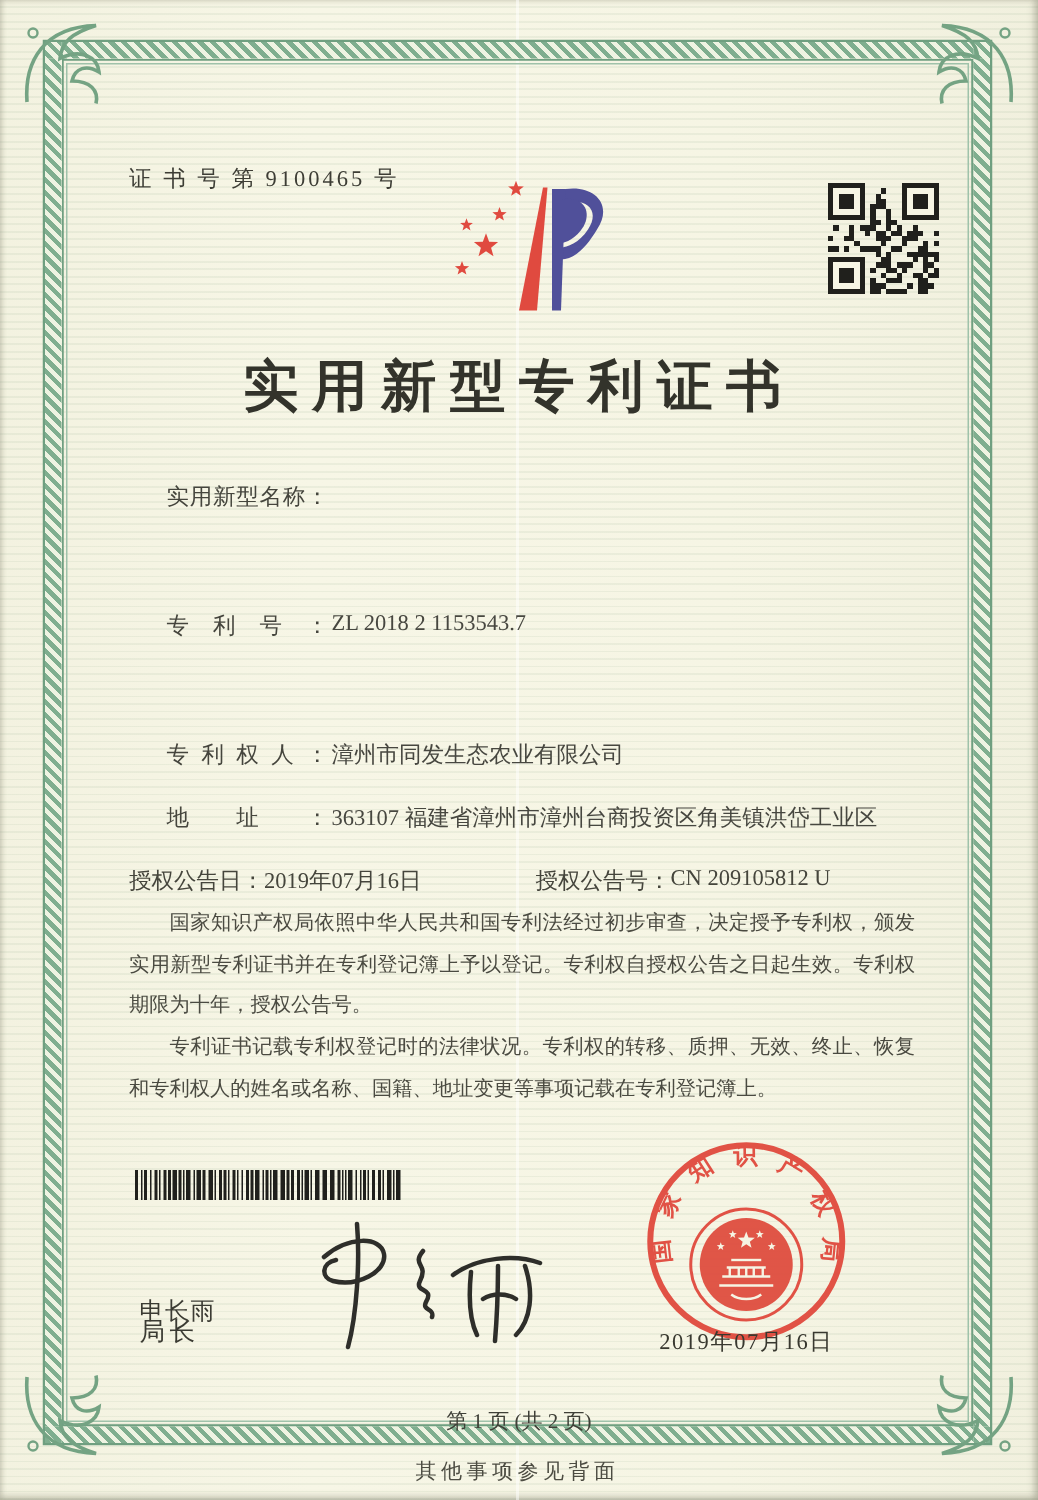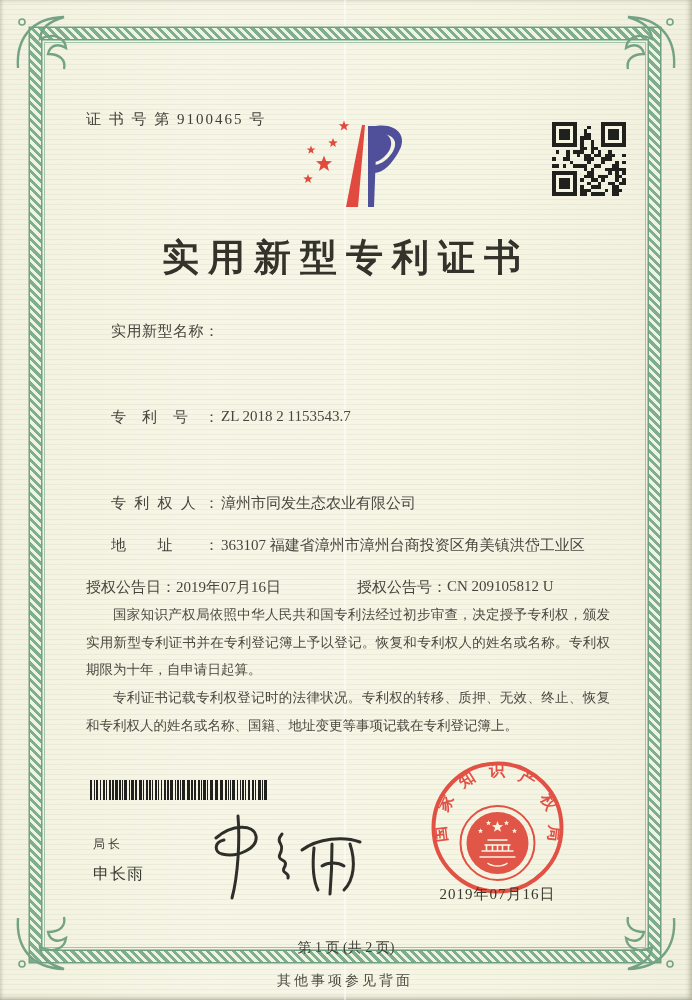--- a/index.html
+++ b/index.html
@@ -38,21 +38,21 @@
   .fvalue{margin-left:2px;}
   .r0{top:322px}.r1{top:365px}.r2{top:408px}.r3{top:451px}.r4{top:494px}.r5{top:536px}
   .grant{position:absolute;left:86px;top:578px;width:522px;display:flex;font-size:15px;white-space:nowrap;}
   .grant .gap{width:76px;}
 
   .paras{position:absolute;left:86px;top:601px;width:524px;font-size:13.5px;line-height:2.05;
          text-align:justify;color:#4a4a41;}
   .paras p{margin:0;text-indent:2em;}
 
   .barcode{position:absolute;left:90px;top:780px;width:178px;height:20px;}
-  .director{position:absolute;left:93px;top:836px;font-size:12px;color:#3b3b33;letter-spacing:3px;}
+  .director{position:absolute;left:93px;top:876px;font-size:17px;color:#3b3b33;letter-spacing:3px;}
   .director2{position:absolute;left:93px;top:864px;font-size:16px;color:#3b3b33;letter-spacing:1px;}
   .sig{position:absolute;left:198px;top:810px;width:170px;height:92px;}
 
   .seal{position:absolute;left:425px;top:755px;width:145px;height:145px;opacity:.93;}
   .sealdate{position:absolute;left:425px;top:885px;width:145px;text-align:center;
             font-size:15px;letter-spacing:1px;color:#38382f;}
 
   .pageinfo{position:absolute;left:0;top:939px;width:100%;text-align:center;font-size:14px;color:#3f3f37;}
   .backnote{position:absolute;left:277px;top:972px;font-size:14px;letter-spacing:3px;color:#4c4c42;}
 </style>
@@ -246,21 +246,21 @@
 
   <div class="grant">
     <span>授权公告日：</span>
     <span>2019年07月16日</span>
     <span class="gap"></span>
     <span>授权公告号：</span>
     <span>CN 209105812 U</span>
   </div>
 
   <div class="paras">
-    <p>国家知识产权局依照中华人民共和国专利法经过初步审查，决定授予专利权，颁发实用新型专利证书并在专利登记簿上予以登记。恢复和专利权人的姓名或名称。专利权期限为十年，自申请日起算。</p>
+    <p>国家知识产权局依照中华人民共和国专利法经过初步审查，决定授予专利权，颁发实用新型专利证书并在专利登记簿上予以登记。专利权自授权公告之日起生效。专利权期限为十年，授权公告号。</p>
     <p>专利证书记载专利权登记时的法律状况。专利权的转移、质押、无效、终止、恢复和专利权人的姓名或名称、国籍、地址变更等事项记载在专利登记簿上。</p>
   </div>
 
   <div class="barcode">
     <svg id="bc-svg" width="178" height="20">
         <rect x="0" y="0" width="2" height="20" fill="#20201c"></rect>
         <rect x="4" y="0" width="1" height="20" fill="#20201c"></rect>
         <rect x="6" y="0" width="2" height="20" fill="#20201c"></rect>
         <rect x="10" y="0" width="1" height="20" fill="#20201c"></rect>
         <rect x="13" y="0" width="2" height="20" fill="#20201c"></rect>

